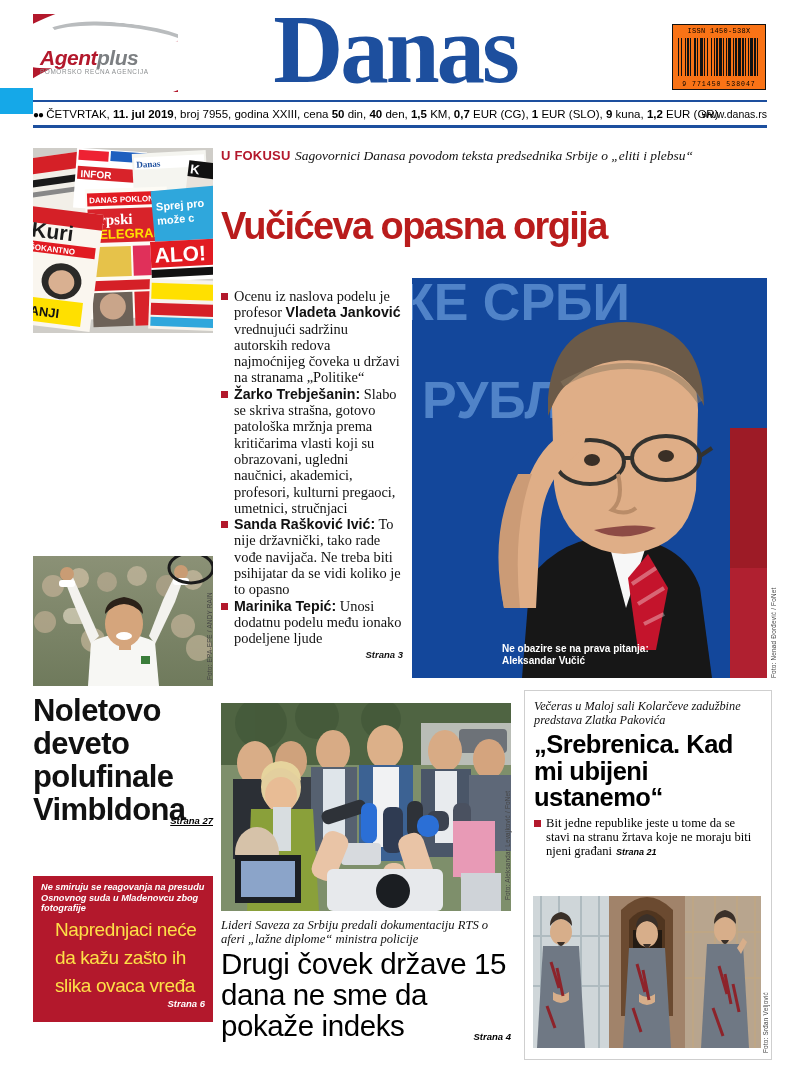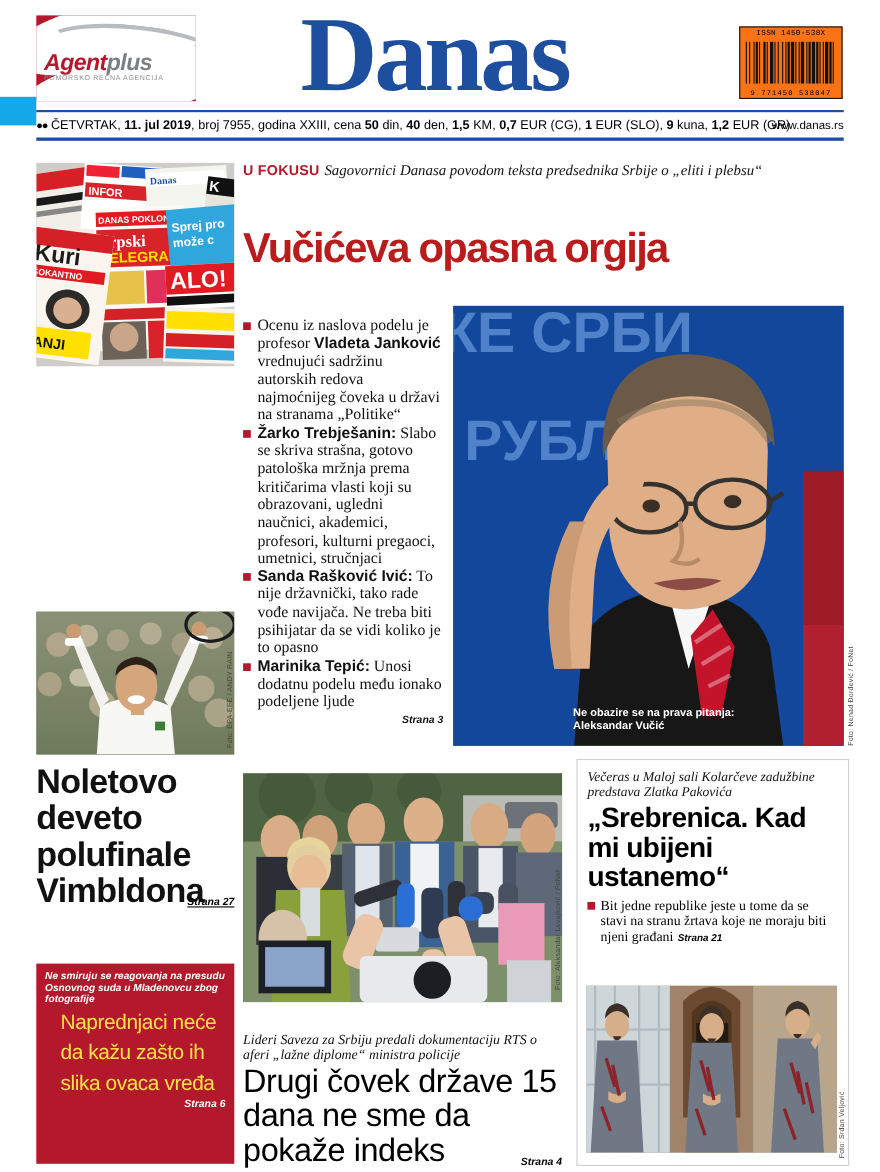--- a/index.html
+++ b/index.html
@@ -40,45 +40,45 @@
   .col-left{position:absolute;left:33px;top:140px;width:180px;}
 
   
   .tabloid-photo{position:absolute;left:33px;top:148px;width:180px;height:185px;overflow:hidden;background:#d8d8d4;}
   .kicker{font-family:"Liberation Sans Narrow","Liberation Sans",sans-serif;font-style:italic;font-weight:bold;font-size:11px;line-height:12.5px;color:#111;}
   .hl-left{font-family:"Liberation Sans Narrow","Liberation Sans",sans-serif;font-weight:normal;font-size:33px;line-height:35px;letter-spacing:-0.5px;color:#111;}
   .hl-left2{font-family:"Liberation Sans Narrow","Liberation Sans",sans-serif;font-weight:bold;font-size:31px;line-height:33px;letter-spacing:-0.6px;color:#111;}
   .pageref{font-family:"Liberation Sans Narrow","Liberation Sans",sans-serif;font-style:italic;font-weight:bold;font-size:9.5px;text-align:right;display:block;}
 
   .djoko-photo{position:absolute;left:33px;top:556px;width:180px;height:130px;overflow:hidden;background:#6e7d55;}
-  .redbox{position:absolute;left:33px;top:876px;width:180px;height:182px;background:#b3182c;color:#fff;padding:0;}
+  .redbox{position:absolute;left:33px;top:876px;width:180px;height:146px;background:#b3182c;color:#fff;padding:0;}
   .redbox .kicker{color:#fff;padding:6px 8px 0 8px;font-size:9.2px;line-height:10.5px;}
   .redbox .hl{font-family:"Liberation Sans Narrow","Liberation Sans",sans-serif;font-size:19px;line-height:28px;color:#fde047;padding:2px 8px 0 8px;letter-spacing:-0.4px;margin-left:14px;}
   .redbox .pageref{color:#fff;padding-right:8px;margin-top:-2px;}
 
   
   .fokus-line{position:absolute;left:221px;top:146px;width:560px;white-space:nowrap;}
   .fokus-tag{font-family:Liberation Sans, sans-serif;font-weight:bold;font-size:13px;color:#b3182c;letter-spacing:0.2px;}
   .fokus-text{font-family:"Liberation Serif",serif;font-style:italic;font-size:13.5px;color:#111;}
   .main-hl{position:absolute;left:221px;top:162px;width:566px;font-family:"Liberation Sans Narrow","Liberation Sans",sans-serif;font-weight:bold;font-size:38px;line-height:56px;letter-spacing:-1.6px;color:#b91c1c;margin-top:36px;}
 
   .bullets{position:absolute;left:221px;top:288px;width:182px;font-family:"Liberation Serif",serif;font-size:14.4px;line-height:16.3px;color:#111;}
   .bullets li{list-style:none;position:relative;padding-left:13px;margin:0 0 0 0;}
   .bullets ul{margin:0;padding:0;}
   .bullets li:before{content:"";position:absolute;left:0;top:5px;width:7px;height:7px;background:#b3182c;}
   .bullets b{font-family:"Liberation Sans",sans-serif;font-weight:bold;font-size:14.2px;}
 
   .press-photo{position:absolute;left:221px;top:703px;width:290px;height:208px;overflow:hidden;background:#5e6b4a;}
   .bot-mid{position:absolute;left:221px;top:918px;width:290px;}
-  .bot-mid .kicker{font-family:"Liberation Serif",serif;font-weight:normal;font-size:12.6px;line-height:14px;margin-top:20px;}
+  .bot-mid .kicker{font-family:"Liberation Serif",serif;font-weight:normal;font-size:12.6px;line-height:14px;}
   .bot-mid .hl{font-family:"Liberation Sans Narrow","Liberation Sans",sans-serif;font-size:29.5px;line-height:31px;letter-spacing:-0.4px;margin-top:2px;}
 
   
   .vucic-photo{position:absolute;left:412px;top:278px;width:355px;height:400px;overflow:hidden;background:#123e86;}
-  .vucic-cap{position:absolute;left:90px;bottom:12px;width:180px;color:#fff;font-family:"Liberation Sans Narrow","Liberation Sans",sans-serif;font-weight:bold;font-size:10px;line-height:11.5px;margin-left:19px;}
+  .vucic-cap{position:absolute;left:90px;bottom:12px;width:180px;color:#fff;font-family:"Liberation Sans Narrow","Liberation Sans",sans-serif;font-weight:bold;font-size:10px;line-height:11.5px;}
   .credit-v{position:absolute;writing-mode:vertical-rl;transform:rotate(180deg);font-family:"Liberation Sans Narrow","Liberation Sans",sans-serif;font-size:6.4px;color:#444;letter-spacing:0.2px;white-space:nowrap;}
 
   .srebox{position:absolute;left:524px;top:690px;width:246px;height:368px;border:1px solid #cfcfcf;background:#fff;}
   .srebox .inner{padding:8px 9px 0 9px;}
   .srebox .kicker{font-family:"Liberation Serif",serif;font-style:italic;font-weight:normal;font-size:12.3px;line-height:14px;}
   .srebox .hl{font-family:"Liberation Sans Narrow","Liberation Sans",sans-serif;font-weight:bold;font-size:25.5px;line-height:26.5px;letter-spacing:-0.5px;margin-top:4px;}
   .srebox .blurb{font-family:"Liberation Serif",serif;font-size:12.6px;line-height:14.2px;position:relative;padding-left:12px;margin-top:5px;}
   .srebox .blurb:before{content:"";position:absolute;left:0;top:4px;width:7px;height:7px;background:#b3182c;}
   .srebox .blurb .pageref{display:inline;font-size:9px;margin-left:4px;}
   .priest-photo{position:absolute;left:8px;top:205px;width:228px;height:152px;overflow:hidden;background:#b8b0a4;display:flex;}

